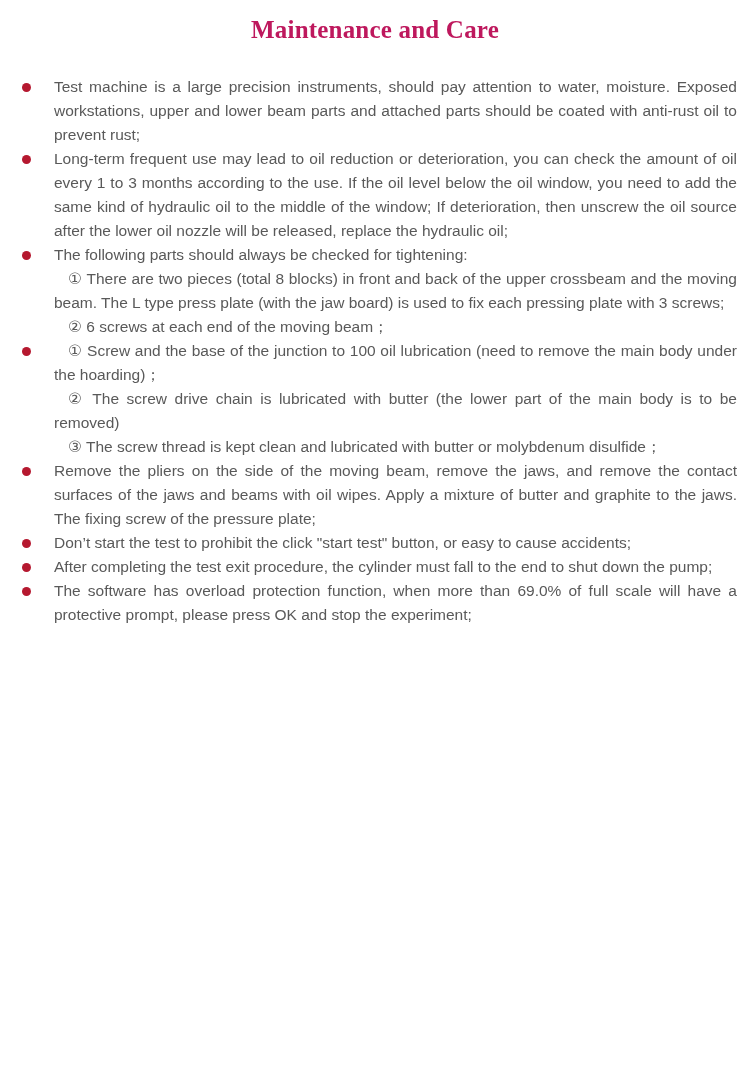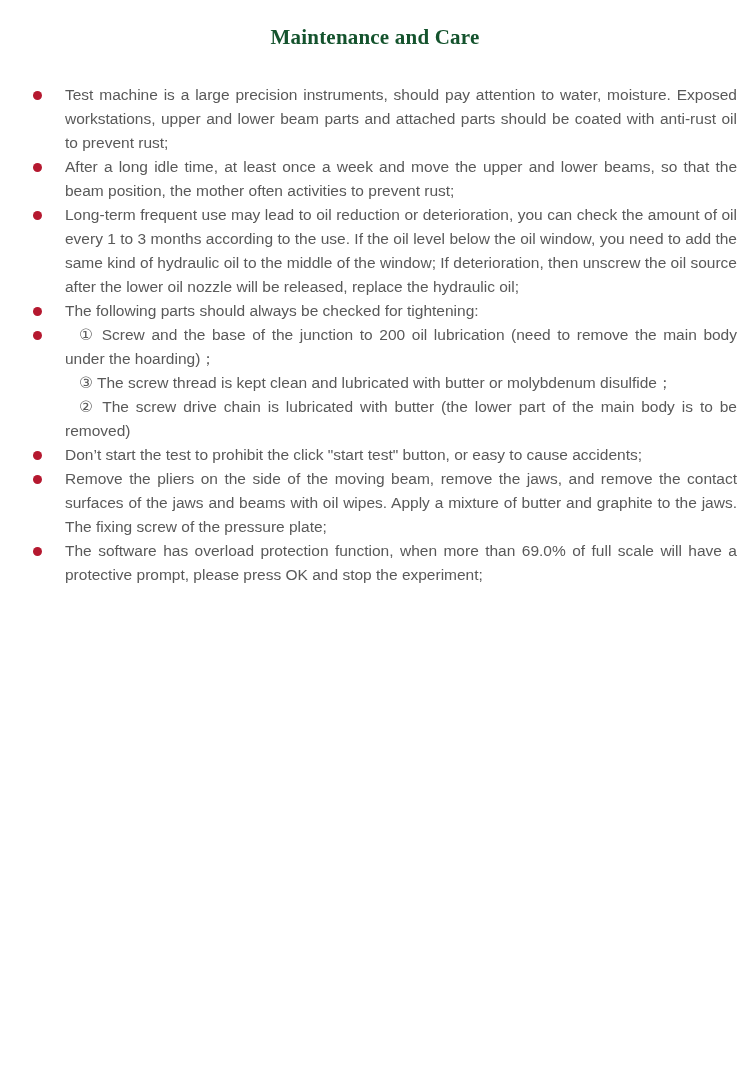--- a/index.html
+++ b/index.html
@@ -5,31 +5,31 @@
   html,body{margin:0;padding:0;}
   body{
     width:750px;height:1065px;
     background:#ffffff;
     font-family:"Liberation Sans","DejaVu Sans",sans-serif;
     color:#595959;
     overflow:hidden;
   }
   .page{width:750px;height:1065px;position:relative;}
   .title{
-    margin:21px 0 0 0;
+    margin:13px 0 0 0;
     text-align:center;
     font-family:"Liberation Serif","DejaVu Serif",serif;
     font-weight:bold;
-    font-size:21px;
+    font-size:25px;
     line-height:33px;
-    color:#14532d;
+    color:#be185d;
     letter-spacing:0.2px;
   }
   .list{
-    margin:29px 0 0 15px;
+    margin:29px 0 0 4px;
     padding:0 13px 0 0;
   }
   .item{
     position:relative;
     padding-left:50px;
     margin:0;
   }
   .dot{
     position:absolute;
     left:18px;
@@ -57,56 +57,58 @@
 
   <h1 class="title">Maintenance and Care</h1>
 
   <div class="list">
 
     <div class="item">
       <span class="dot"></span>
       <p class="t">Test machine is a large precision instruments, should pay attention to water, moisture. Exposed workstations, upper and lower beam parts and attached parts should be coated with anti-rust oil to prevent rust;</p>
     </div>
 
-    <div class="item">
-      <span class="dot"></span>
-      <p class="t">After a long idle time, at least once a week and move the upper and lower beams, so that the beam position, the mother often activities to prevent rust;</p>
-    </div>
 
     <div class="item">
       <span class="dot"></span>
       <p class="t">Long-term frequent use may lead to oil reduction or deterioration, you can check the amount of oil every 1 to 3 months according to the use. If the oil level below the oil window, you need to add the same kind of hydraulic oil to the middle of the window; If deterioration, then unscrew the oil source after the lower oil nozzle will be released, replace the hydraulic oil;</p>
     </div>
 
 
     <div class="item">
       <span class="dot"></span>
       <p class="t">The following parts should always be checked for tightening:</p>
+      <p class="sub">① There are two pieces (total 8 blocks) in front and back of the upper crossbeam and the moving beam. The L type press plate (with the jaw board) is used to fix each pressing plate with 3 screws;</p>
+      <p class="sub">② 6 screws at each end of the moving beam；</p>
     </div>
 
     <div class="item">
       <span class="dot"></span>
-      <p class="sub">① Screw and the base of the junction to 200 oil lubrication (need to remove the main body under the hoarding)；</p>
+      <p class="sub">① Screw and the base of the junction to 100 oil lubrication (need to remove the main body under the hoarding)；</p>
+      <p class="sub">② The screw drive chain is lubricated with butter (the lower part of the main body is to be removed)</p>
       <p class="sub">③ The screw thread is kept clean and lubricated with butter or molybdenum disulfide；</p>
-      <p class="sub">② The screw drive chain is lubricated with butter (the lower part of the main body is to be removed)</p>
     </div>
 
+
+    <div class="item">
+      <span class="dot"></span>
+      <p class="t">Remove the pliers on the side of the moving beam, remove the jaws, and remove the contact surfaces of the jaws and beams with oil wipes. Apply a mixture of butter and graphite to the jaws. The fixing screw of the pressure plate;</p>
+    </div>
 
     <div class="item">
       <span class="dot"></span>
       <p class="t">Don’t start the test to prohibit the click "start test" button, or easy to cause accidents;</p>
     </div>
 
+
+
     <div class="item">
       <span class="dot"></span>
-      <p class="t">Remove the pliers on the side of the moving beam, remove the jaws, and remove the contact surfaces of the jaws and beams with oil wipes. Apply a mixture of butter and graphite to the jaws. The fixing screw of the pressure plate;</p>
+      <p class="t">After completing the test exit procedure, the cylinder must fall to the end to shut down the pump;</p>
     </div>
-
-
-
 
     <div class="item">
       <span class="dot"></span>
       <p class="t">The software has overload protection function, when more than 69.0% of full scale will have a protective prompt, please press OK and stop the experiment;</p>
     </div>
 
 
   </div>
 </div>
 

